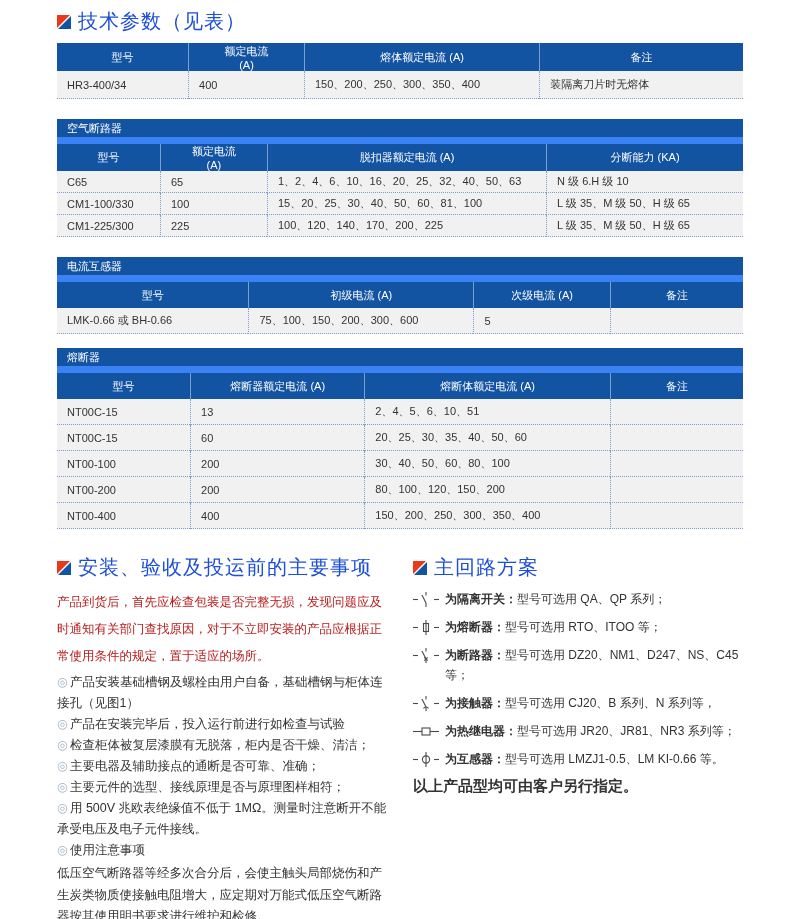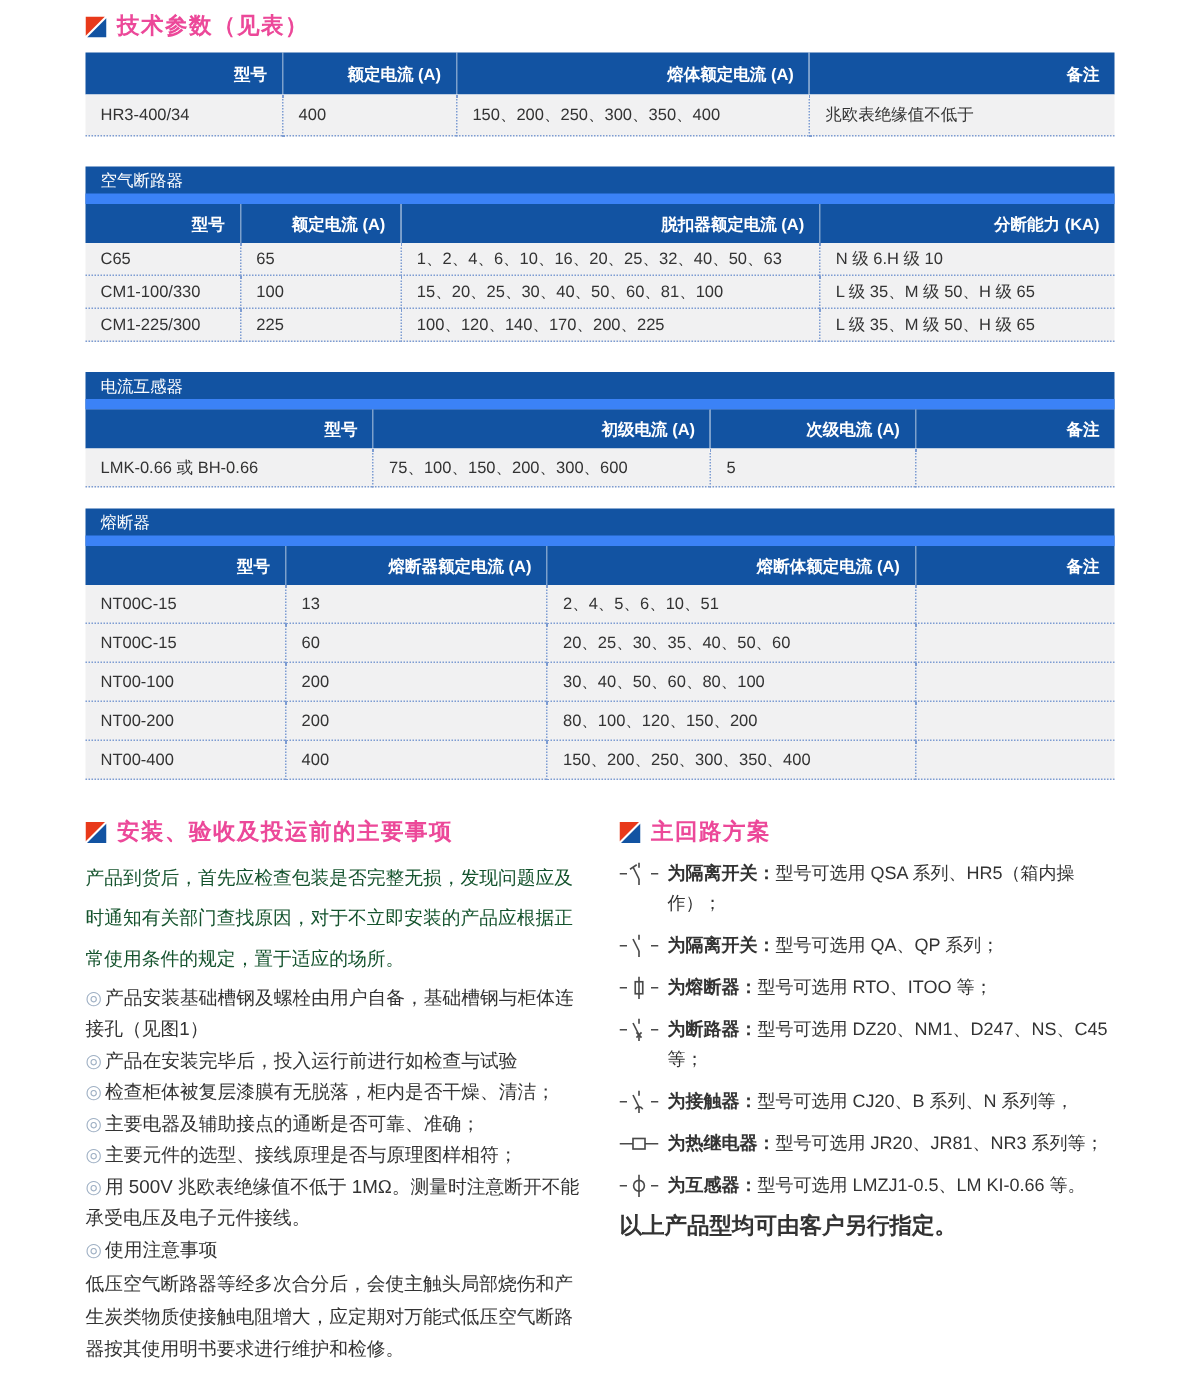--- a/index.html
+++ b/index.html
@@ -8,31 +8,31 @@
     width:800px; height:919px;
     background:#ffffff;
     font-family:"Liberation Sans", sans-serif;
     color:#333;
   }
   .page { width:800px; height:919px; padding:8px 57px 0; overflow:hidden; background:#fff; }
 
   
   .section-title { display:flex; align-items:center; gap:7px; margin:0 0 8px 0; }
   .section-title .flag { width:14px; height:14px; flex:0 0 14px; }
-  .section-title .txt { font-size:15px; font-weight:bold; color:#ec4899; letter-spacing:1px; }
+  .section-title .txt { font-size:20px; font-weight:normal; color:#1d4ed8; letter-spacing:1px; }
 
   
   table.tbl { width:100%; border-collapse:separate; border-spacing:0; table-layout:fixed; }
   .tbl tr.group td {
     background:#1253a2; color:#fff; font-size:11px; font-weight:normal;
     height:25px; padding:0 10px; border-bottom:7px solid #3b82f6;
   }
   .tbl th {
-    background:#1253a2; color:#fff; font-size:11px; font-weight:bold;
-    text-align:right; height:26px; padding:0 10px;
+    background:#1253a2; color:#fff; font-size:11px; font-weight:normal;
+    text-align:center; height:26px; padding:0 28px;
     border-left:1px solid rgba(255,255,255,0.45);
   }
   .tbl th:first-child { border-left:none; }
   .tbl td.cell {
     background:#f1f1f2; font-size:11px; font-weight:normal; color:#333;
     height:26px; padding:0 10px;
     border-left:1px dotted #7d9cd2; border-bottom:1px dotted #7d9cd2;
     overflow:hidden; white-space:nowrap;
   }
   .tbl td.cell:first-child { border-left:none; }
@@ -41,21 +41,21 @@
   .tbl-t1 { margin-bottom:20px; }
   .tbl-t2 { margin-bottom:20px; }
   .tbl-t3 { margin-bottom:14px; }
   .tbl-t4 { margin-bottom:16px; }
 
   
   .two-col { display:flex; gap:26px; margin-top:25px; }
   .col-left  { width:330px; flex:0 0 330px; }
   .col-right { flex:1; min-width:0; }
 
-  .intro { margin:4px 0 2px; font-size:12.5px; line-height:27px; color:#14532d; }
+  .intro { margin:4px 0 2px; font-size:12.5px; line-height:27px; color:#b91c1c; }
   ul.bullets { list-style:none; margin:2px 0 0; padding:0; }
   ul.bullets li { font-size:12.5px; line-height:21px; color:#333; }
   .bullet-mark { color:#9fb0c4; margin-right:2px; }
   .outro { margin:2px 0 0; font-size:12.5px; line-height:21.5px; color:#333; }
 
   .circuit-list { margin-top:4px; }
   .circuit-item { display:flex; align-items:flex-start; margin-bottom:8px; font-size:12px; line-height:20px; color:#333; }
   .circuit-item .sym { flex:0 0 32px; padding-top:3px; color:#4a4a4a; }
   .circuit-item .sym svg { display:block; }
   .c-label { font-weight:bold; }
@@ -89,21 +89,21 @@
         <tr>
       <th>型号</th>
       <th>额定电流 (A)</th>
       <th>熔体额定电流 (A)</th>
       <th>备注</th>
     </tr>
     <tr>
       <td class="cell">HR3-400/34</td>
       <td class="cell">400</td>
       <td class="cell">150、200、250、300、350、400</td>
-      <td class="cell">兆欧表绝缘值不低于</td>
+      <td class="cell">装隔离刀片时无熔体</td>
     </tr>
   </tbody>
     </table>
 
   <table class="tbl tbl-t2">
     <colgroup>
         <col style="width:15%">
         <col style="width:15.6%">
         <col style="width:40.7%">
         <col style="width:28.7%">
@@ -242,33 +242,20 @@
       <div class="section-title">
         <svg class="flag" viewBox="0 0 14 14">
           <polygon points="0,0 13,0 0,13" fill="#e8391a"></polygon>
           <polygon points="14,1 14,14 1,14" fill="#1253a2"></polygon>
         </svg>
         <span class="txt">主回路方案</span>
       </div>
 
       <div class="circuit-list">
 
-        <div class="circuit-item">
-          <span class="sym">
-            <svg class="glyph" width="26" height="15" viewBox="0 0 26 15">
-              <line x1="0" y1="7.5" x2="5" y2="7.5"></line>
-                <line x1="21" y1="7.5" x2="26" y2="7.5"></line>
-              <line x1="13" y1="0" x2="13" y2="3.5"></line>
-                <line x1="13" y1="11" x2="13" y2="15"></line>
-              <line x1="13" y1="11" x2="9" y2="3"></line>
-                <line x1="7" y1="4.5" x2="11.5" y2="1.5"></line>
-            </svg>
-          </span>
-          <span><span class="c-label">为隔离开关：</span><span>型号可选用 QSA 系列、HR5（箱内操作）；</span></span>
-        </div>
 
         <div class="circuit-item">
           <span class="sym">
             <svg class="glyph" width="26" height="15" viewBox="0 0 26 15">
               <line x1="0" y1="7.5" x2="5" y2="7.5"></line>
                 <line x1="21" y1="7.5" x2="26" y2="7.5"></line>
               <line x1="13" y1="0" x2="13" y2="3.5"></line>
                 <line x1="13" y1="11" x2="13" y2="15"></line>
               <line x1="13" y1="11" x2="9" y2="3"></line>
             </svg>

